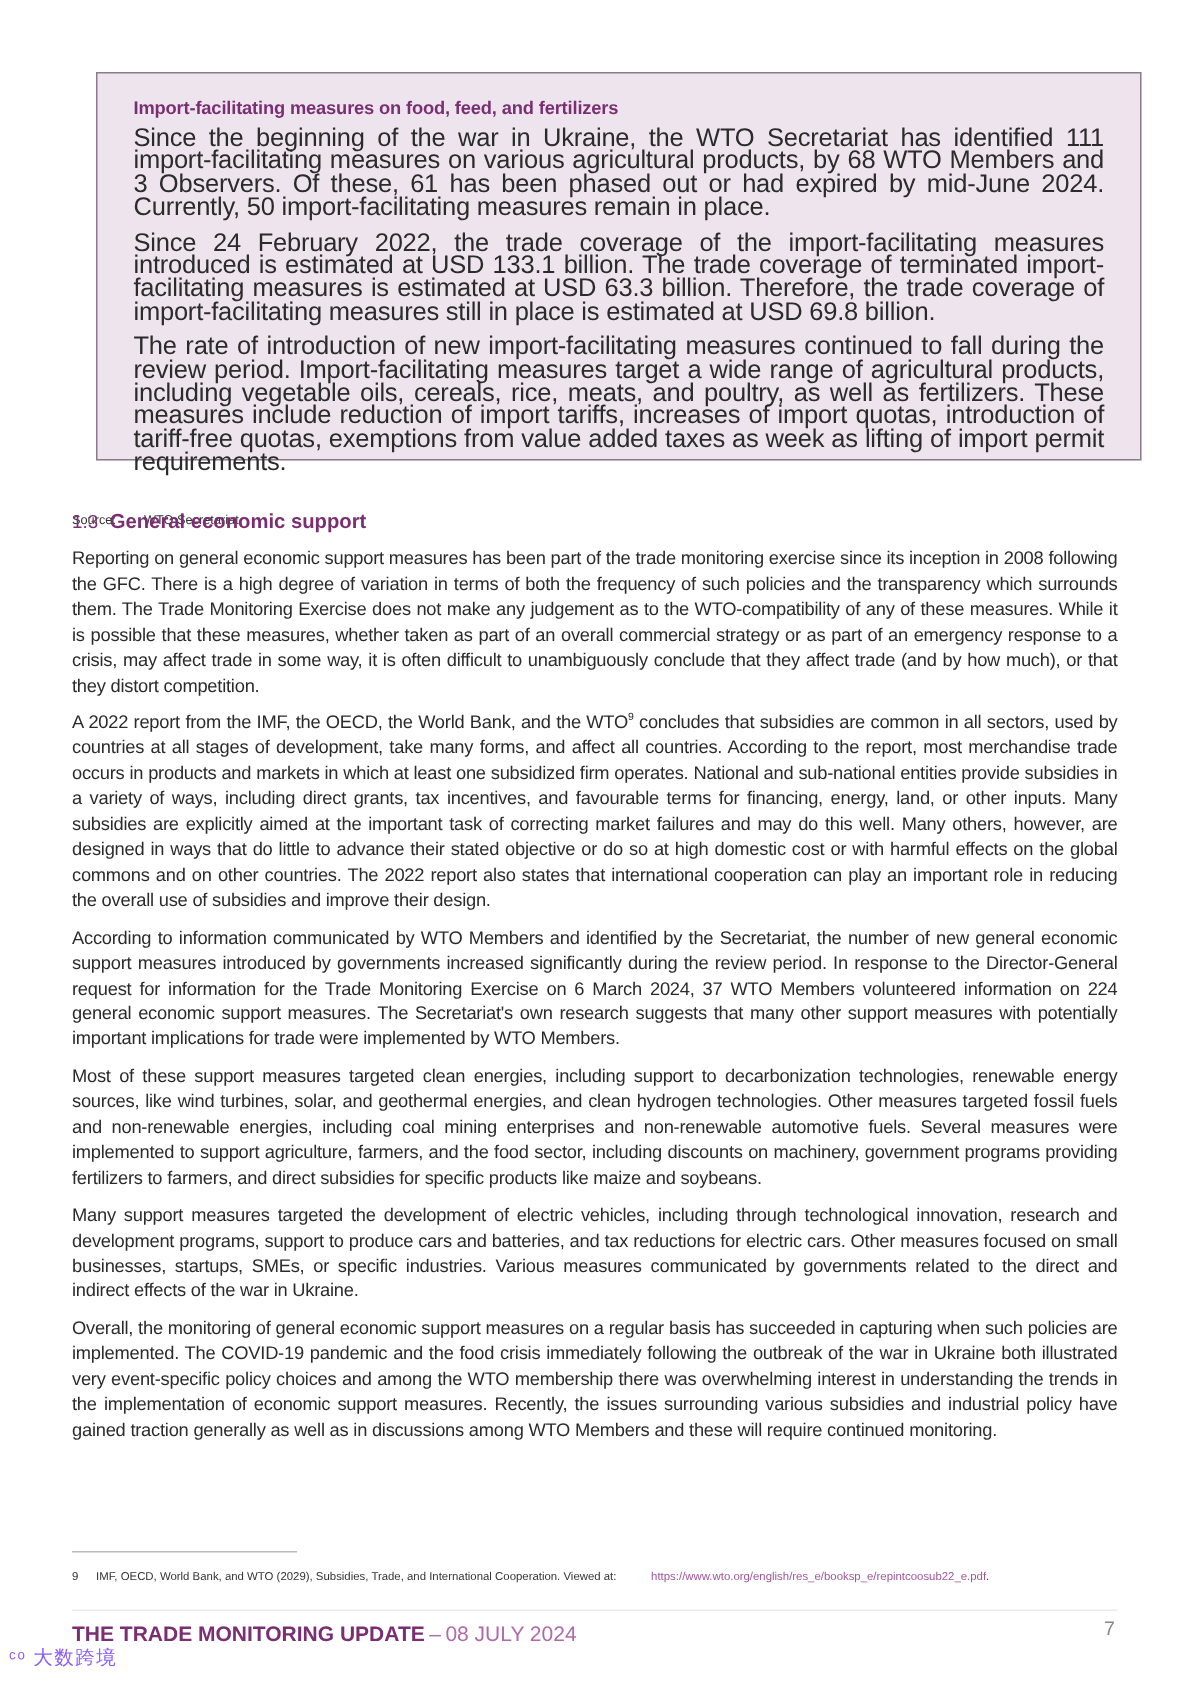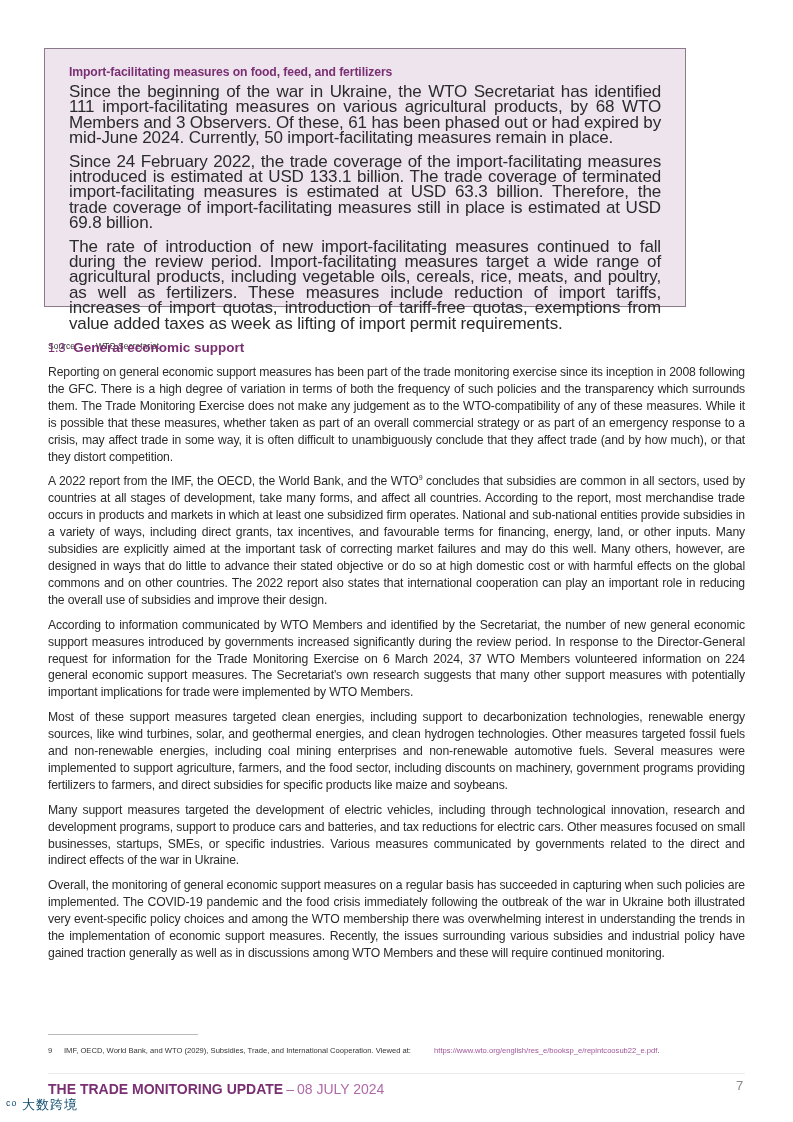--- a/index.html
+++ b/index.html
@@ -1,21 +1,21 @@
 <!DOCTYPE html>
 <html><head>
   <meta charset="utf-8">
   <style>
     html, body { margin: 0; padding: 0; background: #ffffff; }
     body {
       width: 793px; height: 1122px; position: relative; overflow: hidden;
       font-family: "Liberation Sans", sans-serif; color: #2b2b2b;
     }
     .box {
-      position: absolute; left: 44px; top: 48px; width: 642px; height: 259px;
+      position: absolute; left: 64px; top: 48px; width: 697px; height: 259px;
       box-sizing: border-box; background: #eee4ee; border: 1.5px solid #8c7a8c;
       padding: 14px 24px 0 24px;
     }
     .box-title {
       color: #7a2f72; font-weight: bold; font-size: 12.2px; letter-spacing: -0.1px;
       margin: 2px 0 5px 0;
     }
     .box p {
       margin: 0 0 8px 0; font-size: 17px; line-height: 15.4px; text-align: justify;
       letter-spacing: -0.15px;
@@ -51,21 +51,21 @@
     .footer {
       position: absolute; left: 48px; top: 1081px; font-size: 14px; white-space: nowrap;
     }
     .footer .pub { color: #7a2f72; font-weight: bold; }
     .footer .sep { color: #b06aa8; margin: 0 3px; }
     .footer .date { color: #b06aa8; }
     .page-num {
       position: absolute; left: 736px; top: 1078px; font-size: 13px; color: #888;
     }
     .watermark {
-      position: absolute; left: 6px; top: 1096px; font-size: 13px; color: #0c4a6e;
+      position: absolute; left: 6px; top: 1096px; font-size: 13px; color: #8b5cf6;
       letter-spacing: 1px;
     }
   </style>
 </head>
 <body>
 
 <div class="box">
   <div class="box-title">Import-facilitating measures on food, feed, and fertilizers</div>
   <p>Since the beginning of the war in Ukraine, the WTO Secretariat has identified 111 import-facilitating measures on various agricultural products, by 68 WTO Members and 3 Observers. Of these, 61 has been phased out or had expired by mid-June 2024. Currently, 50 import-facilitating measures remain in place.</p>
   <p>Since 24 February 2022, the trade coverage of the import-facilitating measures introduced is estimated at USD 133.1 billion. The trade coverage of terminated import-facilitating measures is estimated at USD 63.3 billion. Therefore, the trade coverage of import-facilitating measures still in place is estimated at USD 69.8 billion.</p>

